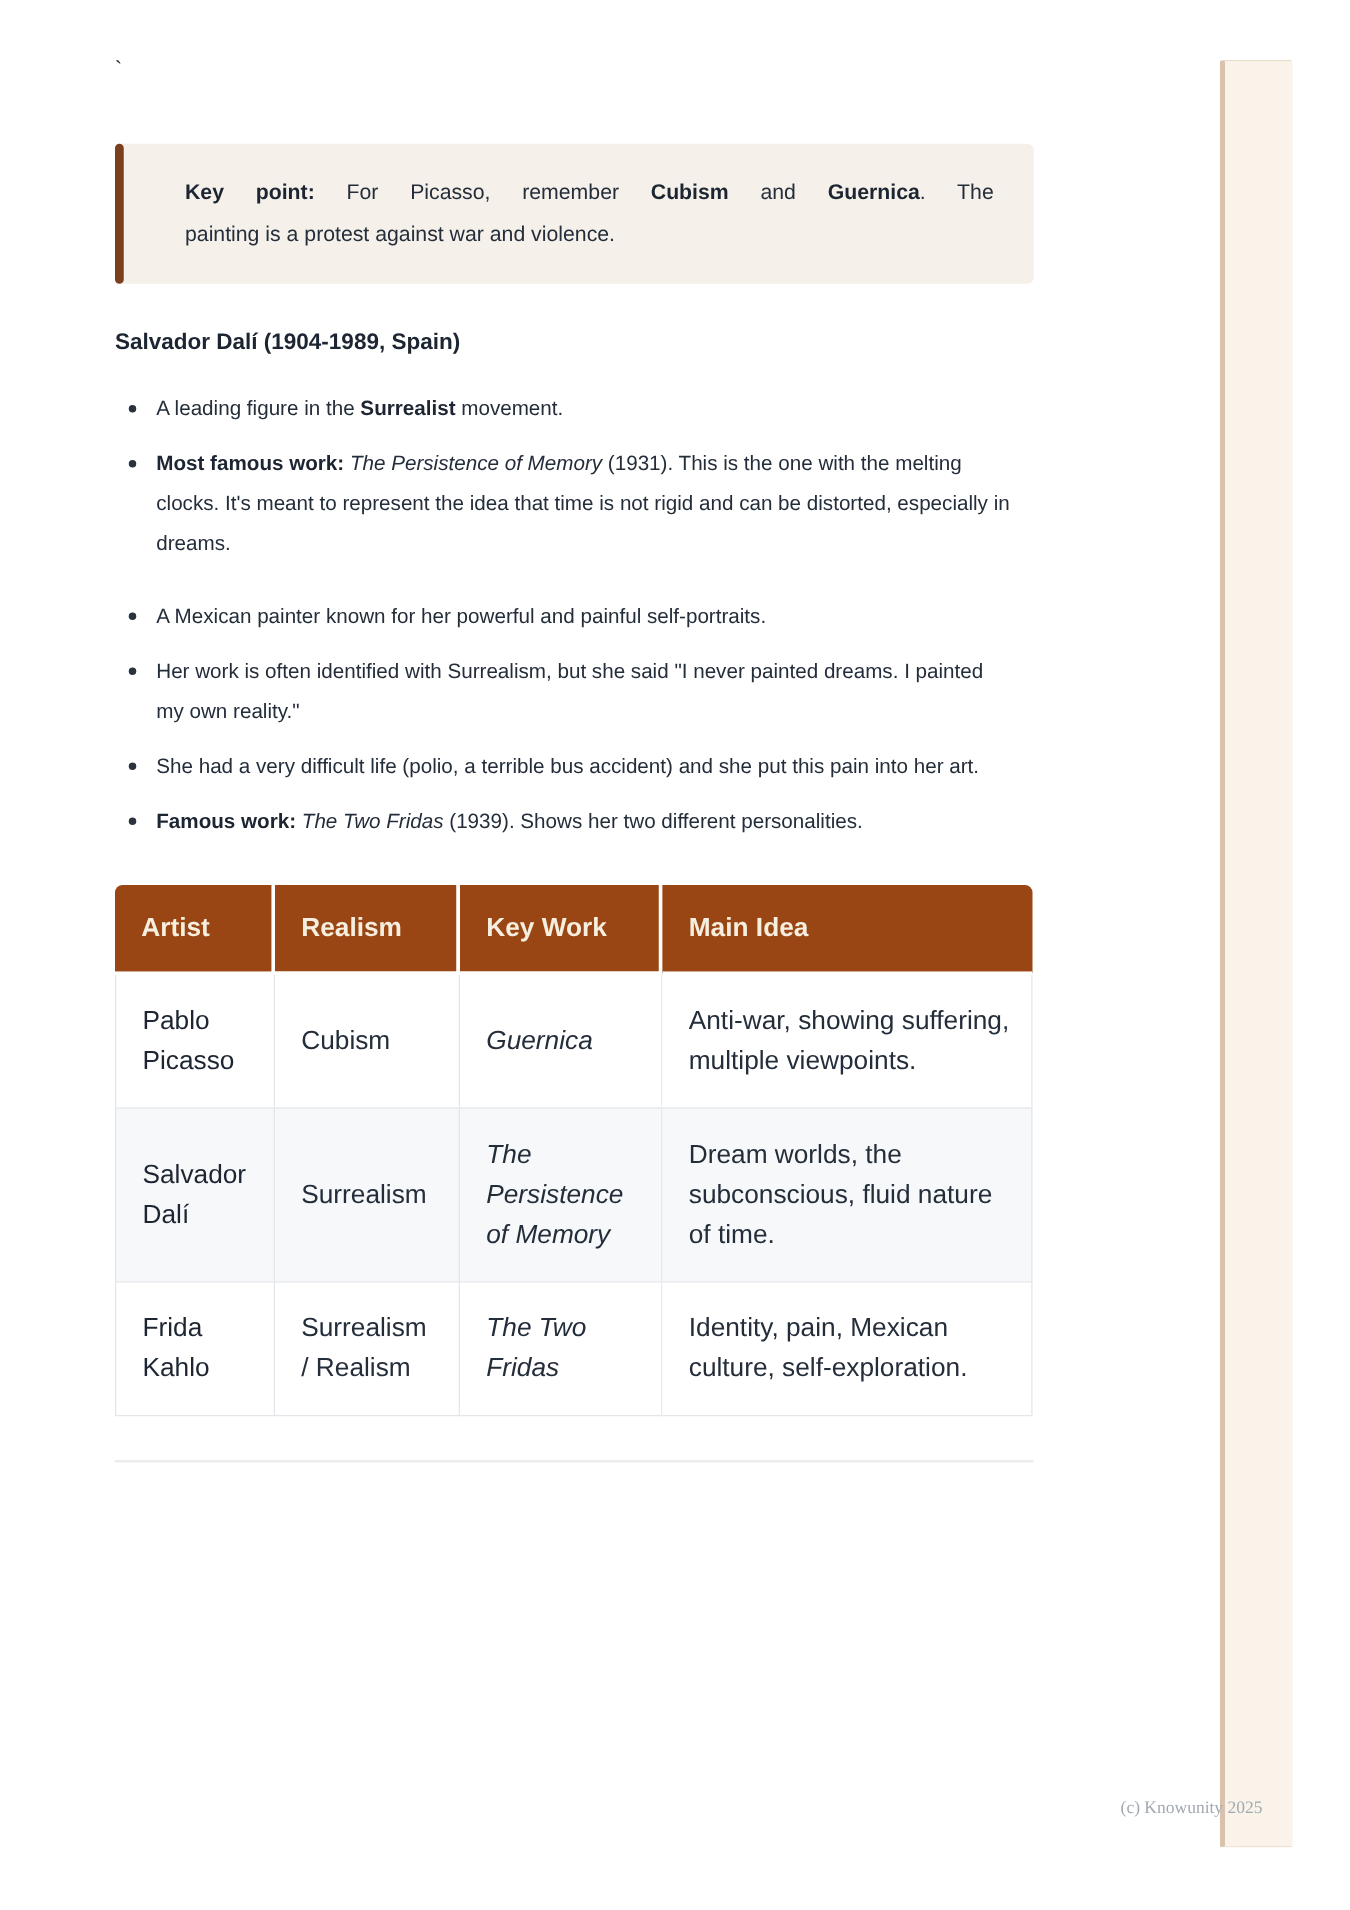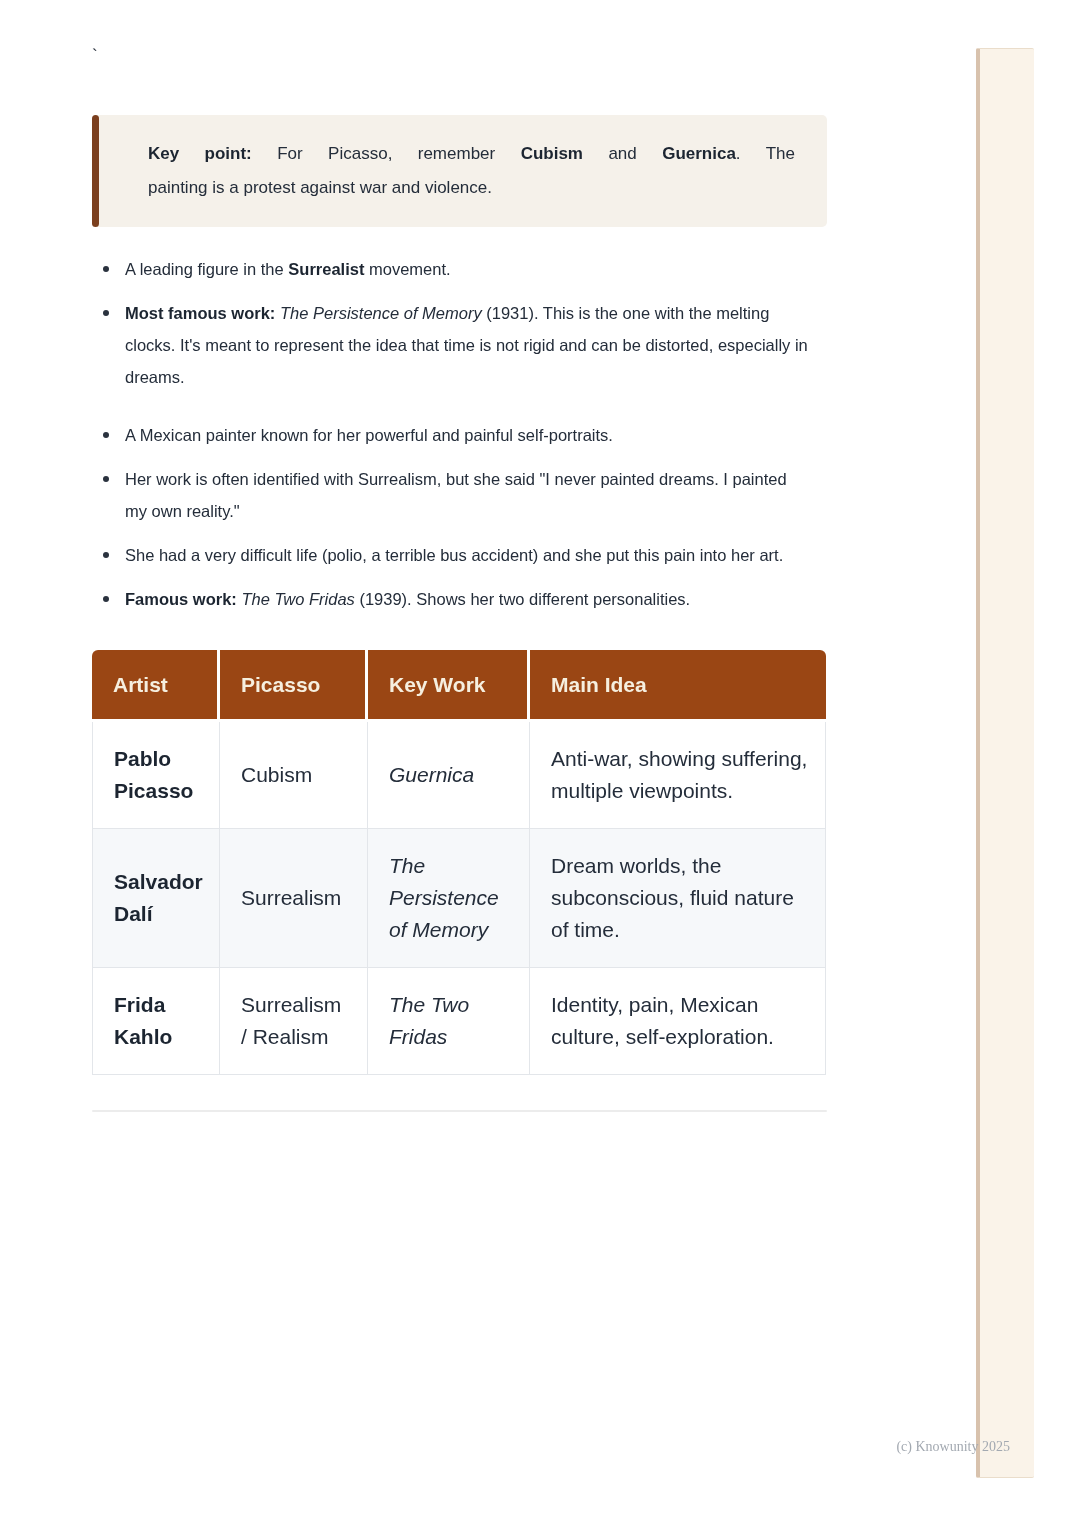--- a/index.html
+++ b/index.html
@@ -47,21 +47,21 @@
     font-weight:bold;padding:21px 14px 21px 21px;line-height:27px;
     border-right:3px solid #fff;border-bottom:3px solid #fff;}
   th:first-child{border-top-left-radius:6px;}
   th:last-child{border-right:none;border-top-right-radius:6px;}
   td{padding:21px 14px 21px 21px;vertical-align:middle;line-height:32px;background:#fff;
     border-top:1px solid var(--grid-line);border-right:1px solid var(--grid-line);}
   td:first-child{border-left:1px solid var(--grid-line);}
   tbody tr:first-child td{border-top:none;}
   tbody tr:last-child td{border-bottom:1px solid var(--grid-line);}
   tr.alt td{background:var(--row-alt-bg);}
-  td.artist{font-weight:bold;color:var(--strong-text);margin-left:28px;}
+  td.artist{font-weight:normal;color:var(--strong-text);margin-left:28px;}
   td.kw{font-style:italic;}
   
   .rule{margin-top:35px;height:2px;width:735px;background:var(--rule);border-radius:1px;}
   .footer-text{position:absolute;top:1439px;right:70px;font-size:14px;
     color:var(--muted-text);z-index:3;font-family:Liberation Serif, serif;}
 </style>
 </head>
 <body>
 
 <div class="stripe"></div>
@@ -73,20 +73,21 @@
   <aside class="callout">
     <div class="callout-bar"></div>
     <p class="j"><strong>Key point:</strong>
       <span>For Picasso, remember</span>
       <strong>Cubism</strong>
       <span>and</span>
       <strong>Guernica</strong><span>. The</span></p>
     <p>painting is a protest against war and violence.</p>
   </aside>
 
+  <h3>Salvador Dalí (1904-1989, Spain)</h3>
   <ul>
     <li><span>A leading figure in the </span><strong>Surrealist</strong><span> movement.</span></li>
     <li><strong>Most famous work: </strong><em>The Persistence of Memory</em><span> (1931). This is the one with the melting clocks. It's meant to represent the idea that time is not rigid and can be distorted, especially in dreams.</span></li>
   </ul>
 
   <ul>
     <li><span>A Mexican painter known for her powerful and painful self-portraits.</span></li>
     <li><span>Her work is often identified with Surrealism, but she said "I never painted dreams. I painted my own reality."</span></li>
     <li><span>She had a very difficult life (polio, a terrible bus accident) and she put this pain into her art.</span></li>
     <li><strong>Famous work: </strong><em>The Two Fridas</em><span> (1939). Shows her two different personalities.</span></li>
@@ -96,21 +97,21 @@
     <table>
       <colgroup>
           <col class="c1">
           <col class="c2">
           <col class="c3">
           <col class="c4">
         </colgroup>
       <thead>
         <tr>
           <th>Artist</th>
-          <th>Picasso</th>
+          <th>Realism</th>
           <th>Key Work</th>
           <th>Main Idea</th>
         </tr>
       </thead>
       <tbody>
         <tr>
           <td class="artist">Pablo Picasso</td>
           <td>Cubism</td>
           <td class="kw">Guernica</td>
           <td>Anti-war, showing suffering, multiple viewpoints.</td>

